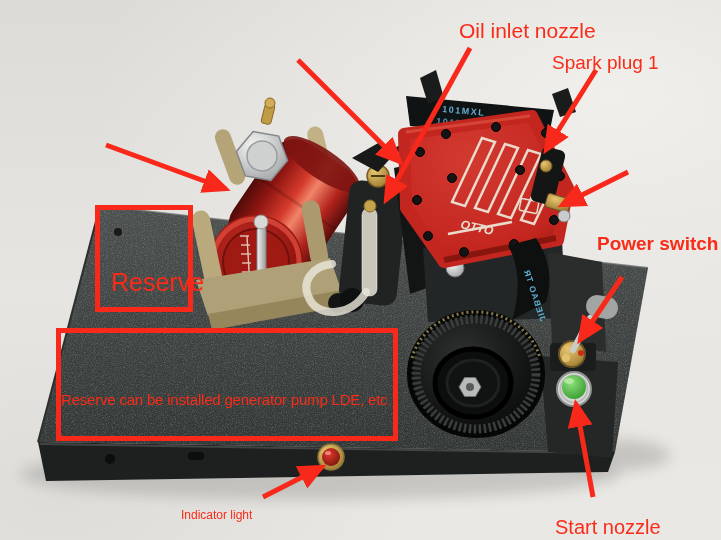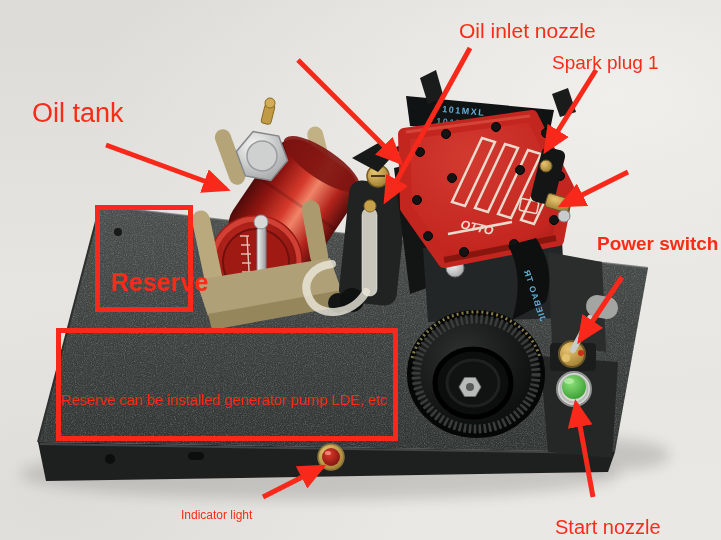--- a/index.html
+++ b/index.html
@@ -12,21 +12,21 @@
       linear-gradient(180deg,#dcdbd7 0%, #e6e5e1 55%, #e9e8e4 100%);
   }
   svg{position:absolute;left:0;top:0;}
   .lbl{position:absolute;color:#fa2b18;white-space:nowrap;line-height:1.1;}
   #lbl-ground   {left:184px;top:10px; font-size:28px;}
   #lbl-oilinlet {left:415px;top:19px; font-size:21px;margin-left:44px;}
   #lbl-spark1   {left:552px;top:53px; font-size:19px;}
   #lbl-spark2   {left:609px;top:145px;font-size:19px;}
   #lbl-oiltank  {left:32px; top:99px; font-size:27px;}
   #lbl-power    {left:597px;top:234px;font-size:19px;font-weight:bold;}
-  #lbl-reserve  {left:111px;top:269px;font-size:25px;font-weight:bold;}
+  #lbl-reserve  {left:111px;top:269px;font-size:25px;}
   #lbl-note     {left:61px; top:392px;font-size:15px;letter-spacing:-0.2px;text-align:center;}
   #lbl-indicator{left:181px;top:509px;font-size:12px;}
   #lbl-start    {left:555px;top:516px;font-size:20px;}
   .redbox{position:absolute;border:5px solid #f8291a;}
   #box-reserve{left:95px;top:205px;width:88px;height:97px;}
   #box-note   {left:56px;top:328px;width:332px;height:103px;}
 </style>
 </head>
 <body>
 
@@ -280,19 +280,18 @@
       <line x1="628" y1="172" x2="562" y2="205" marker-end="url(#ah)"></line>
       <line x1="106" y1="145" x2="226" y2="189" marker-end="url(#ah)"></line>
       <line x1="622" y1="277" x2="580" y2="340" marker-end="url(#ah)"></line>
       <line x1="263" y1="497" x2="322" y2="467" marker-end="url(#ah)"></line>
       <line x1="593" y1="497" x2="576" y2="404" marker-end="url(#ah)"></line>
     </g>
   </svg>
 
   <div class="lbl" id="lbl-oilinlet">Oil inlet nozzle</div>
   <div class="lbl" id="lbl-spark1">Spark plug 1</div>
-  <div class="lbl" id="lbl-oiltank">Oil tank</div>
   <div class="lbl" id="lbl-power">Power switch</div>
   <div class="lbl" id="lbl-reserve">Reserve</div>
   <div class="lbl" id="lbl-note">Reserve can be installed generator pump LDE, etc</div>
   <div class="lbl" id="lbl-indicator">Indicator light</div>
   <div class="lbl" id="lbl-start">Start nozzle</div>
 </div>
 
 </body></html>

